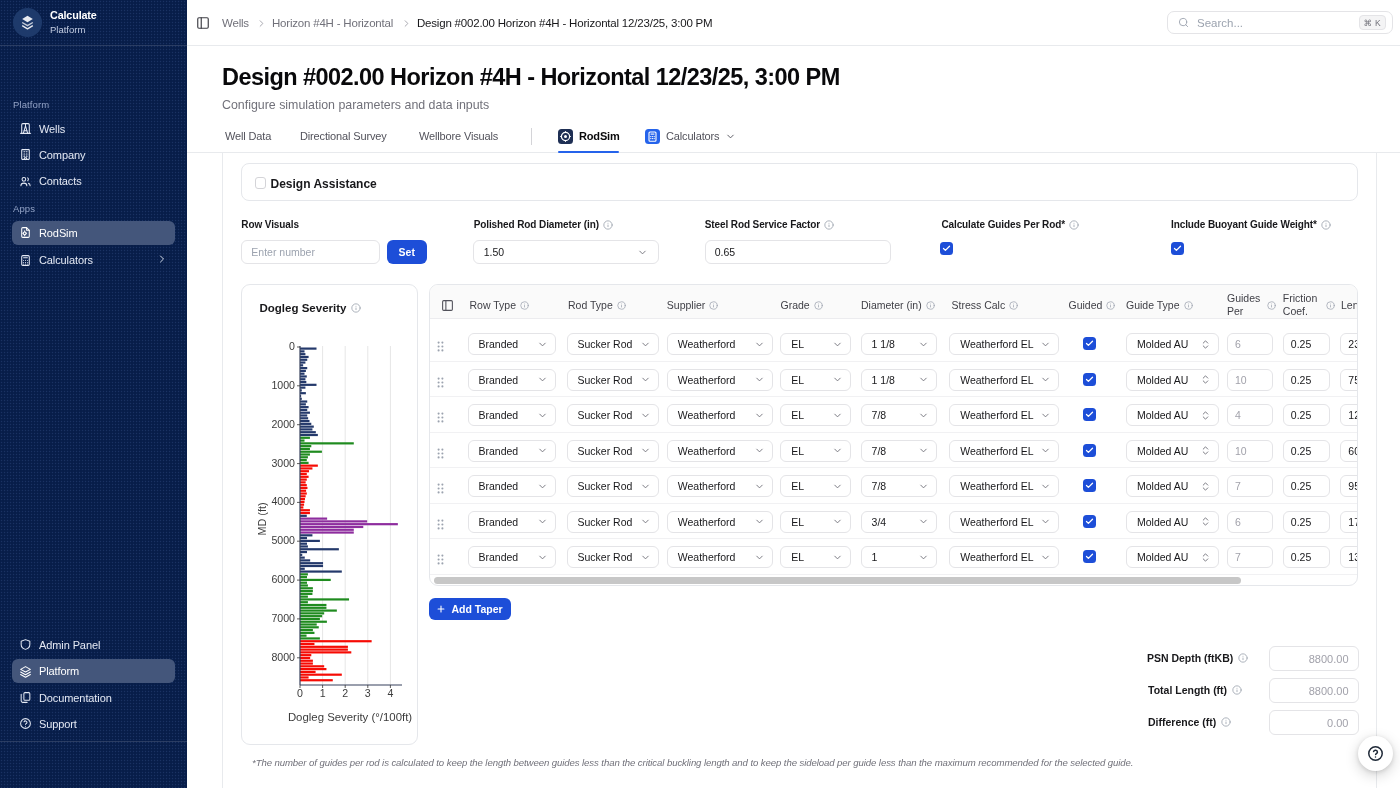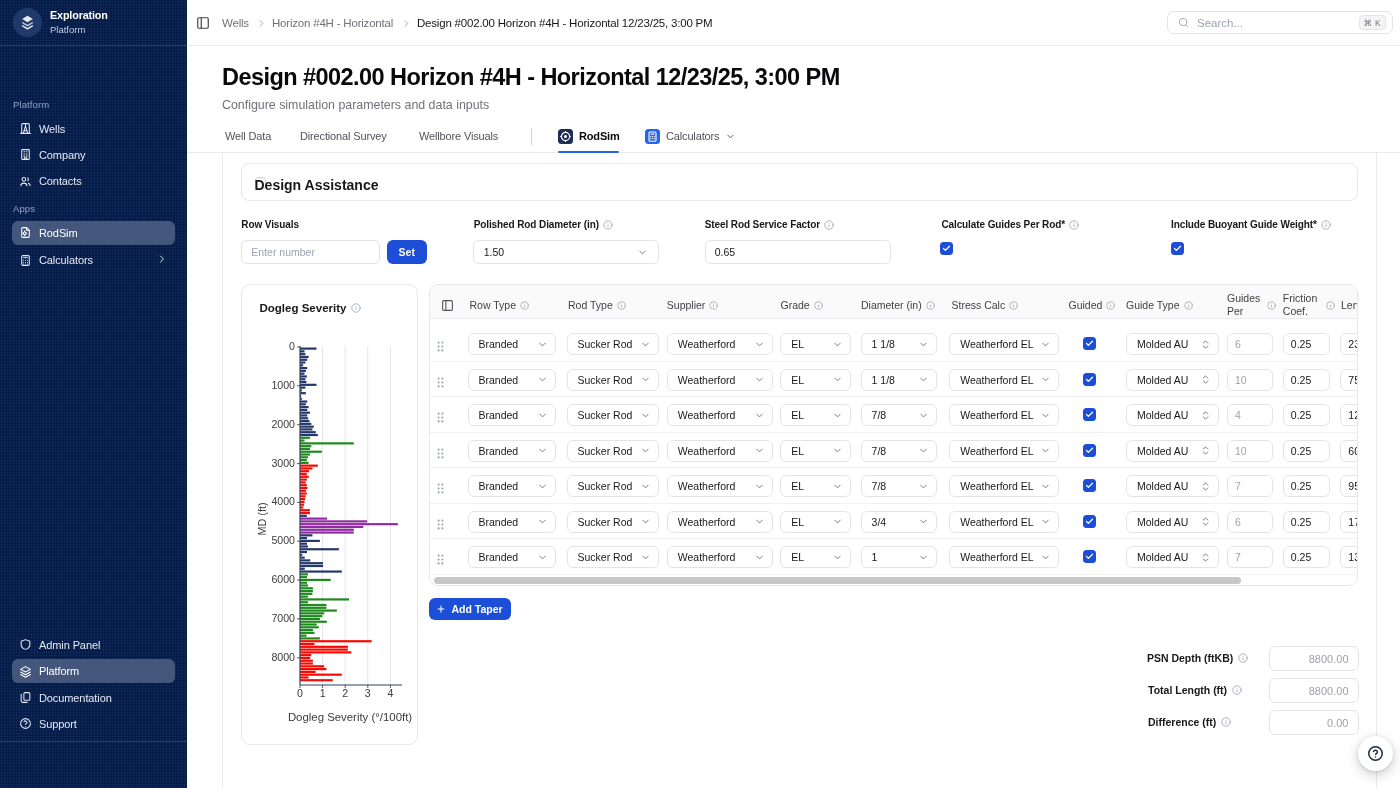--- a/index.html
+++ b/index.html
@@ -48,21 +48,21 @@
 .tab.on { color:#09090b; font-weight:700; }
 .tdiv { position:absolute; left:343.5px; top:8px; height:17px; width:1px; background:#d4d4d8; }
 .tund { position:absolute; left:371px; top:30.5px; width:61px; height:2.5px; background:#2563eb; border-radius:2px; }
 
 
 .vline { position:absolute; top:152.5px; width:1px; height:635.5px; background:#e8eaed; }
 
 
 #da { position:absolute; left:240.5px; top:163px; width:1117px; height:38px; border:1px solid #e5e7eb; border-radius:8px; }
 #da .cb { position:absolute; left:13px; top:13px; width:11.5px; height:11.5px; border:1px solid #d4d4d8; border-radius:3px; background:#fff; }
-#da .lb { position:absolute; left:13px; top:13px; font-size:14px; font-weight:700; color:#18181b; }
+#da .lb { position:absolute; left:29px; top:13px; font-size:12px; font-weight:700; color:#18181b; }
 
 
 .flabel { position:absolute; top:219px; font-size:10px; font-weight:700; color:#18181b; letter-spacing:-0.1px; display:flex; align-items:center; gap:4px; white-space:nowrap; }
 .finput { position:absolute; top:240px; height:24px; border:1px solid #e4e4e7; border-radius:6px; background:#fff; font-size:10.5px; color:#18181b; display:flex; align-items:center; padding:0 9px; }
 .finput .ph { color:#9ca3af; }
 .fselect { position:absolute; top:240px; height:24px; border:1px solid #e4e4e7; border-radius:6px; background:#fff; font-size:10.5px; color:#18181b; display:flex; align-items:center; padding:0 10px; }
 .fselect svg { margin-left:auto; color:#71717a; }
 .setbtn { position:absolute; left:386.5px; top:240px; width:40.5px; height:24px; background:#1d4ed8; border-radius:6px; color:#fff; font-size:10.5px; font-weight:700; display:flex; align-items:center; justify-content:center; }
 .bluecb { position:absolute; top:241.5px; width:13px; height:13px; background:#1d4ed8; border-radius:3.5px; display:flex; align-items:center; justify-content:center; }
 
@@ -96,21 +96,21 @@
 
 <div id="side">
   <div class="hdr">
     <div class="logoc">
           <svg width="17" height="17" viewBox="0 0 24 24" fill="none" stroke="#d7dce6" stroke-width="2" stroke-linejoin="round">
             <path d="M12 2.5L4.5 7l7.5 4.5L19.5 7z" fill="#e8eaf0" stroke="none"></path>
             <path d="M4.5 12l7.5 4.5L19.5 12" stroke="#c6ccd9"></path>
             <path d="M4.5 16.5L12 21l7.5-4.5" stroke="#e8eaf0"></path>
           </svg>
         </div>
-    <div class="bname">Exploration</div>
+    <div class="bname">Calculate</div>
     <div class="bsub">Platform</div>
   </div>
   <div class="slabel" style="top:99px">Platform</div>
   <div class="sitem" style="top:116.5px"><svg width="13" height="13" viewBox="0 0 24 24" fill="none" stroke="currentColor" stroke-width="1.9" stroke-linecap="round" stroke-linejoin="round">
           <path d="M5 21V5a2 2 0 012-2h10a2 2 0 012 2v16"></path>
           <path d="M3 21h18"></path>
           <path d="M12 3v4"></path>
           <path d="M8 21l4-14 4 14"></path>
           <path d="M9.5 16h5"></path>
         </svg> Wells</div>
@@ -928,20 +928,21 @@
         <line x1="12" y1="8" x2="12.01" y2="8"></line>
       </svg></div>
 <div class="psninp" style="top:678px">8800.00</div>
 <div class="psnlab" style="left:1148px;top:716px">Difference (ft) <svg width="10" height="10" viewBox="0 0 24 24" fill="none" stroke="#9ca3af" stroke-width="2" stroke-linecap="round">
         <circle cx="12" cy="12" r="10"></circle>
         <line x1="12" y1="16" x2="12" y2="12"></line>
         <line x1="12" y1="8" x2="12.01" y2="8"></line>
       </svg></div>
 <div class="psninp" style="top:710px">0.00</div>
 
+<div class="note">*The number of guides per rod is calculated to keep the length between guides less than the critical buckling length and to keep the sideload per guide less than the maximum recommended for the selected guide.</div>
 
 <div id="fab">
       <svg width="17" height="17" viewBox="0 0 24 24" fill="none" stroke="#1f2937" stroke-width="2.1" stroke-linecap="round">
         <circle cx="12" cy="12" r="9.5"></circle>
         <path d="M9.3 9.2a2.8 2.8 0 015.4.9c0 1.7-2.5 2.1-2.5 3.4"></path>
         <path d="M12 16.8h.01"></path>
       </svg>
     </div>
 
 </div>

